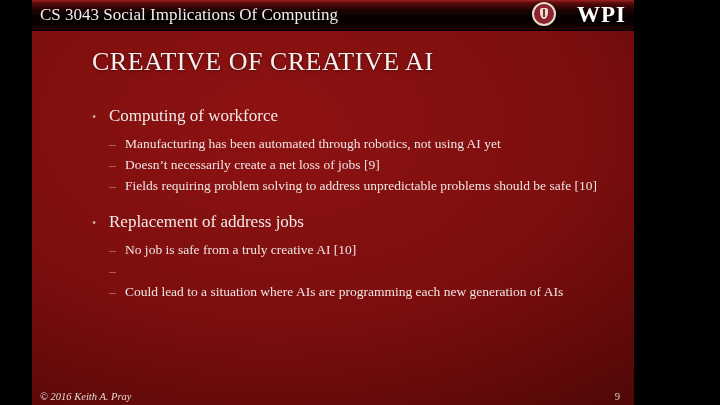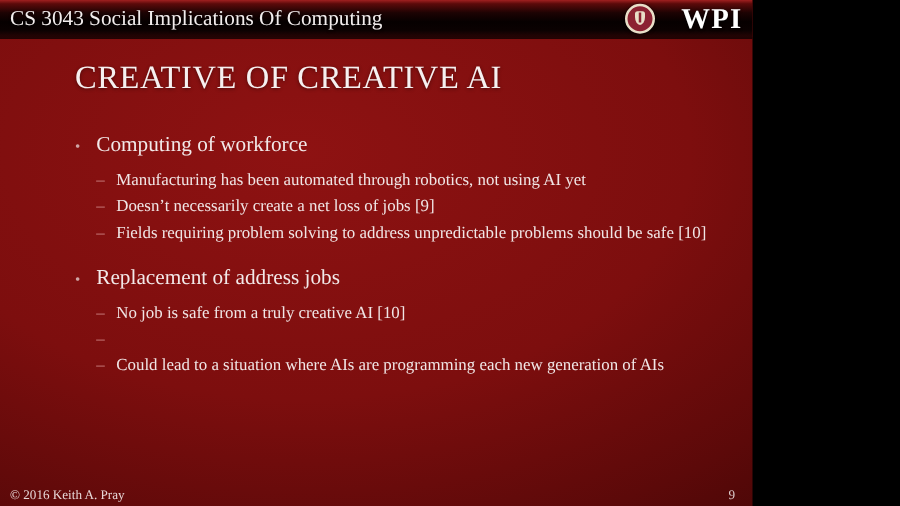--- a/index.html
+++ b/index.html
@@ -9,20 +9,21 @@
   }
   .slide {
     position: relative;
     width: 602px;
     height: 405px;
     overflow: hidden;
     font-family: "Liberation Serif", "DejaVu Serif", serif;
     background:
       radial-gradient(ellipse 820px 520px at 40% 30%,
         #8e1212 0%, #7d0e0e 38%, #5c0909 62%, #390404 84%, #260202 100%);
+    margin-left: 32px;
   }
 
   
   .topbar {
     position: absolute;
     top: 0; left: 0; right: 0;
     height: 30px;
     background: linear-gradient(180deg,
       #a12020 0%, #5c0a0a 10%, #1d0303 34%,
       #060000 58%, #0a0101 80%, #240404 97%, #0a0101 100%);
@@ -33,21 +34,21 @@
   }
   .course-title {
     color: #f2ecec;
     font-size: 17px;
     padding-left: 8px;
     white-space: nowrap;
     text-shadow: 0 1px 2px rgba(0,0,0,.8);
   }
   .logo {
     display: flex;
-    align-items: center;
+    align-items: flex-start;
     gap: 21px;
     padding-right: 8px;
   }
   .seal {
     width: 24px; height: 24px;
     border-radius: 50%;
     background: #8c2232;
     border: 2px solid #e9dfc8;
     box-sizing: border-box;
     position: relative;
@@ -138,20 +139,21 @@
     color: #cd8484;
   }
 
   
   .footer-copyright {
     position: absolute;
     left: 8px;
     bottom: 3px;
     color: #e6d6d6;
     font-size: 10.5px;
+    font-style: italic;
   }
   .footer-page {
     position: absolute;
     right: 14px;
     bottom: 3px;
     color: #dccccc;
     font-size: 10.5px;
   }
 </style>
 </head>

